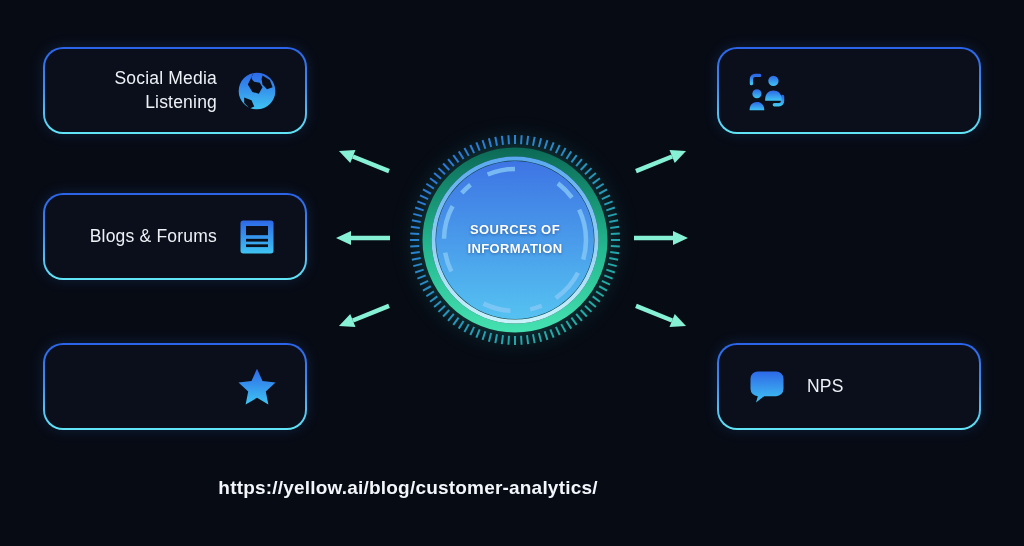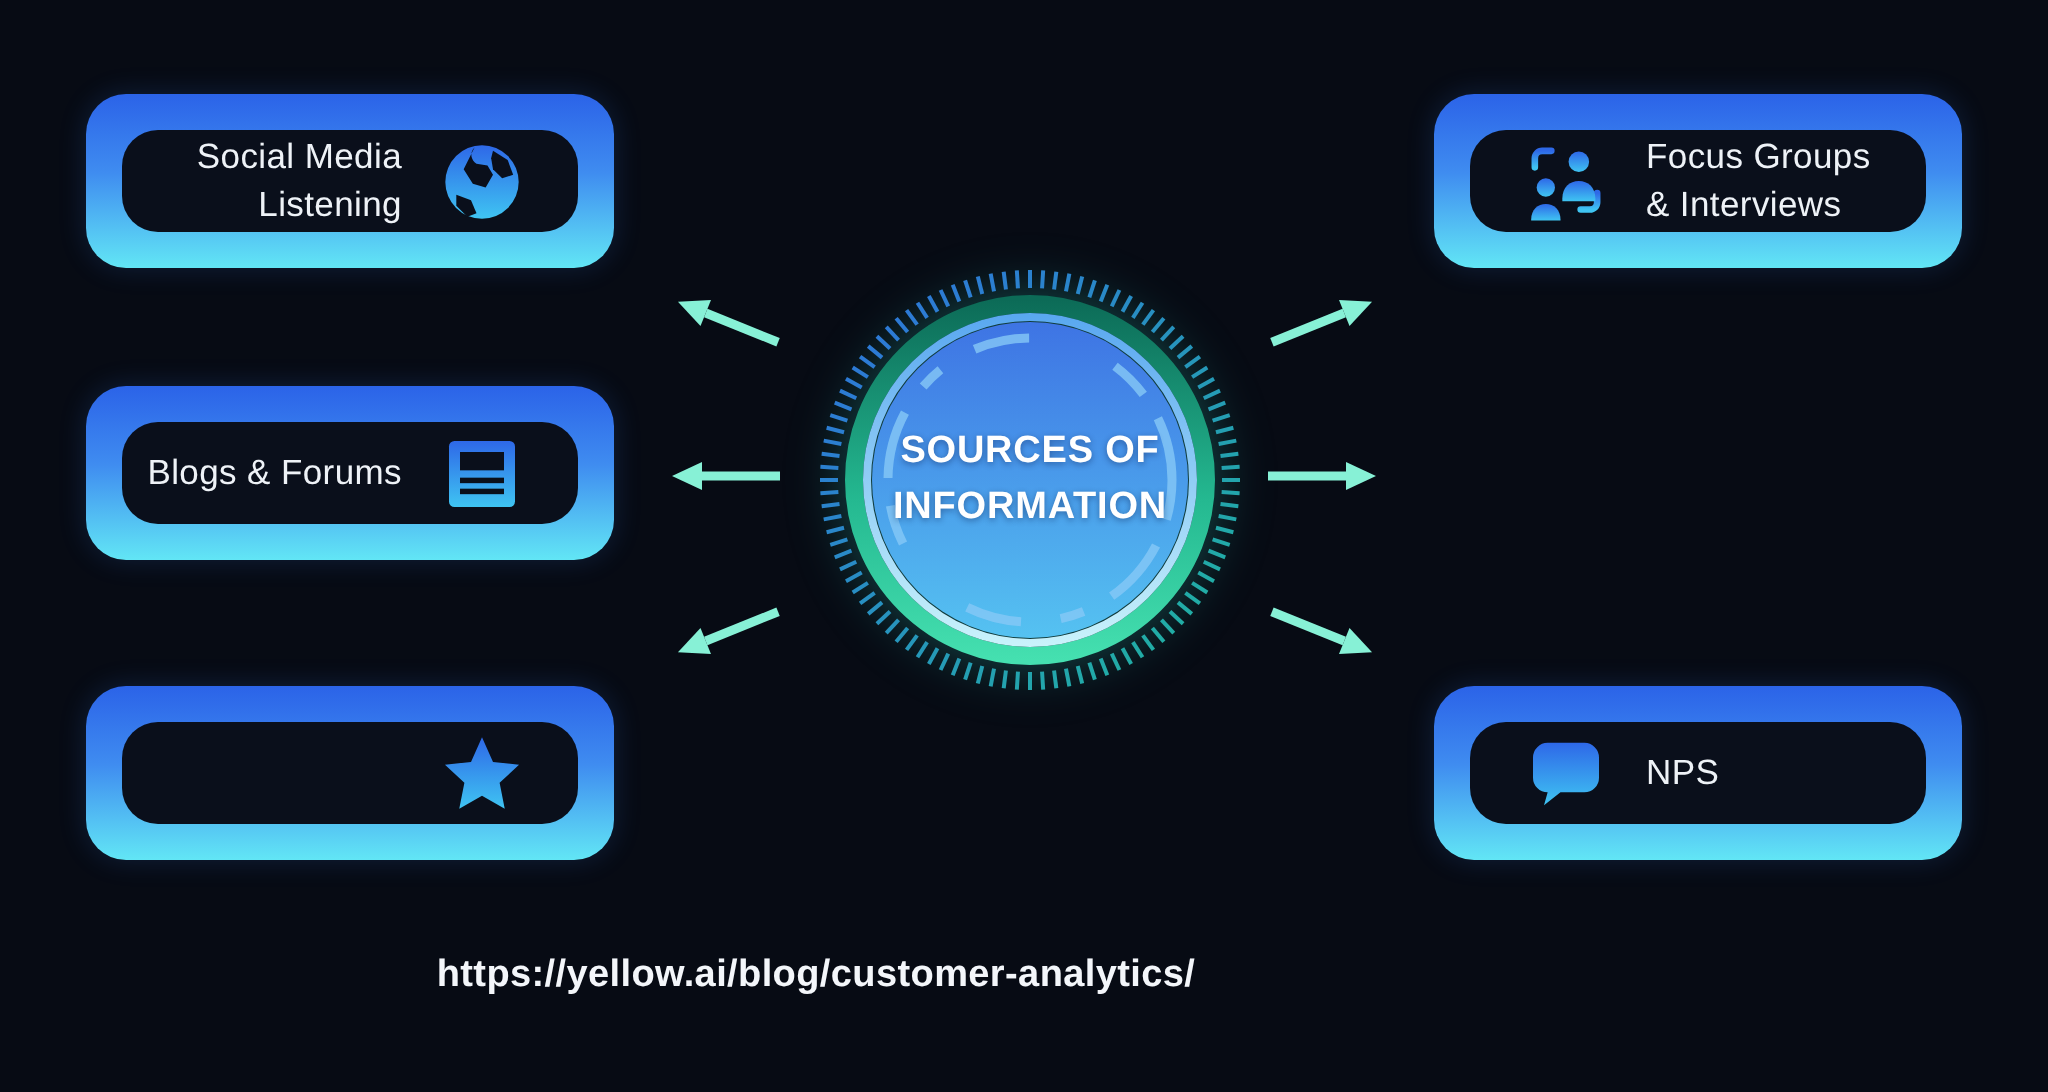--- a/index.html
+++ b/index.html
@@ -13,21 +13,21 @@
     background: #070b14;
     overflow: hidden;
   }
 
   
   .node {
     position: absolute;
     width: 264px;
     height: 87px;
     border-radius: 20px;
-    padding: 18px;
+    padding: 2px;
     background: linear-gradient(180deg, #2b63e8 0%, #3f8cf0 45%, #62e6f5 100%);
     box-shadow: 0 0 14px rgba(59,130,246,.18);
   }
   .node-inner {
     width: 100%;
     height: 100%;
     border-radius: 18px;
     background: #0a0f1b;
     display: flex;
     align-items: center;
@@ -61,21 +61,21 @@
     width: 212px; height: 212px;
   }
   .hub svg { width: 212px; height: 212px; display: block;
              filter: drop-shadow(0 0 10px rgba(45,212,191,.28)); }
   .hub-label {
     position: absolute;
     left: 0; top: 0; width: 212px; height: 212px;
     display: flex; align-items: center; justify-content: center;
     text-align: center;
     color: #ffffff;
-    font-size: 19px;
+    font-size: 13px;
     font-weight: 700;
     letter-spacing: .4px;
     line-height: 1.45;
     white-space: pre-line;
     text-shadow: 0 1px 3px rgba(10,30,80,.45);
   }
 
   
   .arrow {
     position: absolute;
@@ -159,22 +159,20 @@
       <span class="node-icon">
         <svg viewBox="0 0 48 48">
           <path d="M7 16 v-5 a4 4 0 0 1 4-4 h5" fill="none" stroke="url(#iconGrad)" stroke-width="3.6" stroke-linecap="round"></path>
           <path d="M41 30 v5 a4 4 0 0 1 -4 4 h-5" fill="none" stroke="url(#iconGrad)" stroke-width="3.6" stroke-linecap="round"></path>
           <circle cx="31" cy="13" r="5.6" fill="url(#iconGrad)"></circle>
           <path d="M22 33 c0-6 4-9.5 9-9.5 s9 3.5 9 9.5 v1.5 h-18 z" fill="url(#iconGrad)"></path>
           <circle cx="13" cy="27" r="5" fill="url(#iconGrad)"></circle>
           <path d="M5 44.5 c0-5.5 3.6-8.5 8-8.5 s8 3 8 8.5 v0.5 H5 z" fill="url(#iconGrad)"></path>
         </svg>
       </span>
-      <div class="node-label">Focus Groups
-&amp; Interviews</div>
     </div>
   </div>
 
 
   <div class="node node-right pos-r3">
     <div class="node-inner">
       <span class="node-icon">
         <svg viewBox="0 0 48 48">
           <path d="M14 7 h20 a8 8 0 0 1 8 8 v11 a8 8 0 0 1 -8 8 H21 l-9 7 2-7 a8 8 0 0 1 -8-8 V15 a8 8 0 0 1 8-8 z" fill="url(#iconGrad)"></path>
         </svg>

